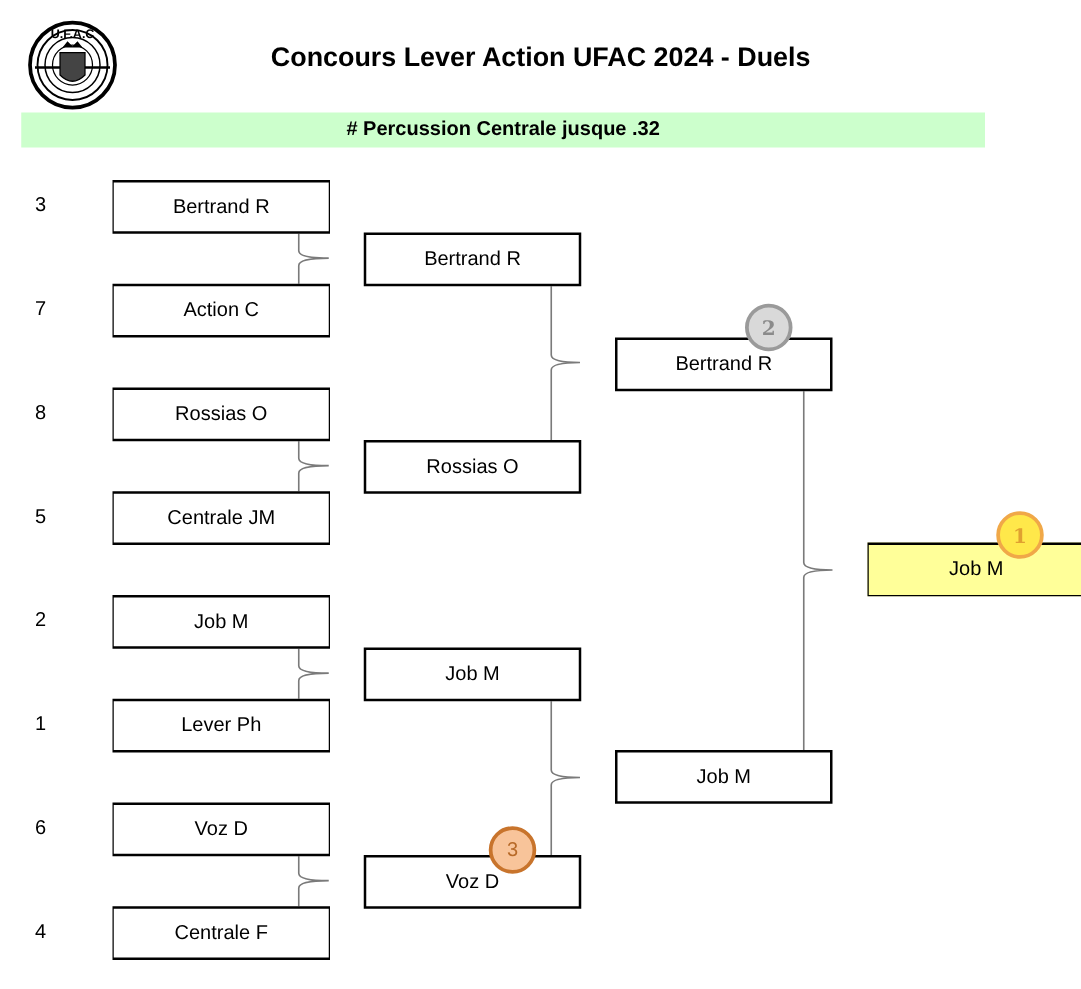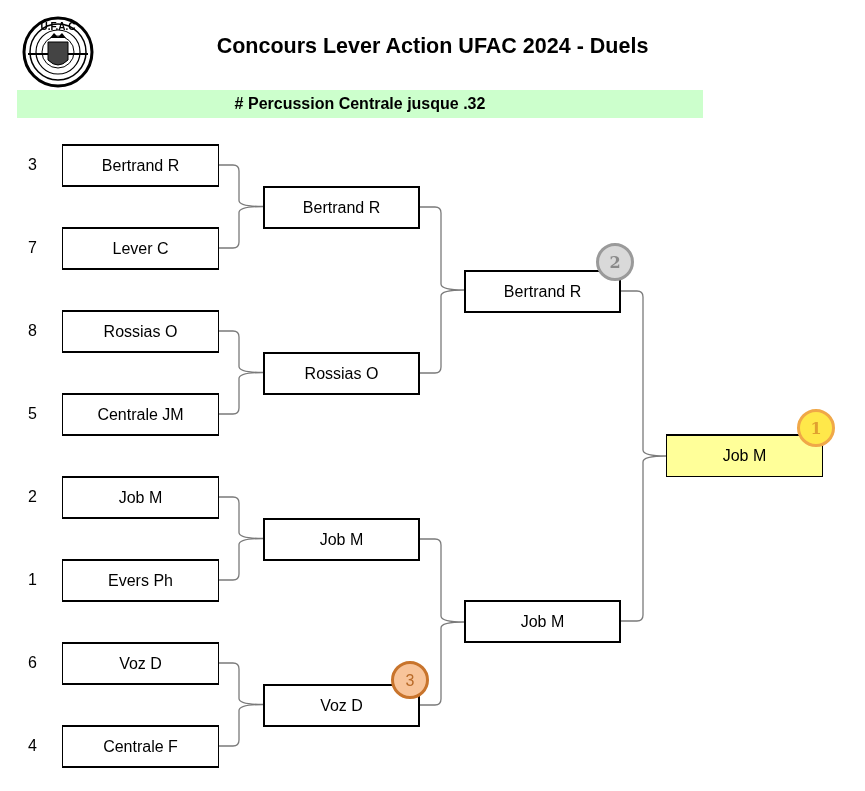--- a/index.html
+++ b/index.html
@@ -1,23 +1,23 @@
 <!DOCTYPE html>
 <html><head>
 <meta charset="utf-8">
 <style>
   html, body { margin:0; padding:0; background:#ffffff; }
   body { width:865px; height:791px; position:relative; overflow:hidden; font-family:"Liberation Sans", sans-serif; color:#000; }
   .logo { position:absolute; left:22px; top:16px; width:72px; height:72px; }
   .title { position:absolute; left:0; top:34px; width:865px; text-align:center; font-weight:bold; font-size:21.5px; padding-left:0; }
   .title span { position:relative; left:0px; }
-  .banner { position:absolute; left:17px; top:90px; width:686px; height:28px; background:#ccffcc; text-align:center; font-weight:bold; font-size:16px; line-height:28px; }
+  .banner { position:absolute; left:17px; top:90px; width:771px; height:28px; background:#ccffcc; text-align:center; font-weight:bold; font-size:16px; line-height:28px; }
   .seed { position:absolute; left:28px; width:24px; font-size:16px; text-align:left; }
-  .box { position:absolute; box-sizing:border-box; height:43px; width:157px; background:#fff; text-align:center; font-size:16px; line-height:40px;
-         border-top:2px solid #000; border-bottom:2px solid #000; border-left:1px solid #000; border-right:1px solid #000; }
+  .box { position:absolute; box-sizing:border-box; height:43px; width:174px; background:#fff; text-align:center; font-size:16px; line-height:40px;
+         border-top:2px solid #000; border-bottom:2px solid #000; border-left:1px solid #000; border-right:1px solid #000;margin-left:28px; }
   .box.r2, .box.r3 { border-width:2px; }
   .box.final { background:#ffff99; border-top:2px solid #000; border-bottom:1.5px solid #000; border-left:1px solid #000; border-right:1px solid #000; }
   svg.lines { position:absolute; left:0; top:0; width:865px; height:791px; pointer-events:none; }
   .medal { position:absolute; width:38px; height:38px; border-radius:50%; box-sizing:border-box; text-align:center; line-height:34px; font-size:16px; font-weight:bold; }
   .medal.gold { border:3px solid #f0a848; background:#ffe84a; color:#e0a030; font-family:"DejaVu Serif", serif; }
   .medal.silver { border:3px solid #9a9a9a; background:#d9d9d9; color:#8a8a8a; font-family:"DejaVu Serif", serif; }
   .medal.bronze { border:3px solid #c8742c; background:#f8c49a; color:#b86a28; font-family:"Liberation Sans", sans-serif; font-weight:normal; }
 </style>
 </head>
 <body>
@@ -49,25 +49,25 @@
 <div class="seed" style="top:156px">3</div>
 <div class="seed" style="top:239px">7</div>
 <div class="seed" style="top:322px">8</div>
 <div class="seed" style="top:405px">5</div>
 <div class="seed" style="top:488px">2</div>
 <div class="seed" style="top:571px">1</div>
 <div class="seed" style="top:654px">6</div>
 <div class="seed" style="top:737px">4</div>
 
 <div class="box r1" style="left:62px;top:144px">Bertrand R</div>
-<div class="box r1" style="left:62px;top:227px">Lever C</div>
+<div class="box r1" style="left:62px;top:227px">Action C</div>
 <div class="box r1" style="left:62px;top:310px">Rossias O</div>
 <div class="box r1" style="left:62px;top:393px">Centrale JM</div>
 <div class="box r1" style="left:62px;top:476px">Job M</div>
-<div class="box r1" style="left:62px;top:559px">Evers Ph</div>
+<div class="box r1" style="left:62px;top:559px">Lever Ph</div>
 <div class="box r1" style="left:62px;top:642px">Voz D</div>
 <div class="box r1" style="left:62px;top:725px">Centrale F</div>
 
 <div class="box r2" style="left:263px;top:186px">Bertrand R</div>
 <div class="box r2" style="left:263px;top:352px">Rossias O</div>
 <div class="box r2" style="left:263px;top:518px">Job M</div>
 <div class="box r2" style="left:263px;top:684px">Voz D</div>
 
 <div class="box r3" style="left:464px;top:270px">Bertrand R</div>
 <div class="box r3" style="left:464px;top:600px">Job M</div>

